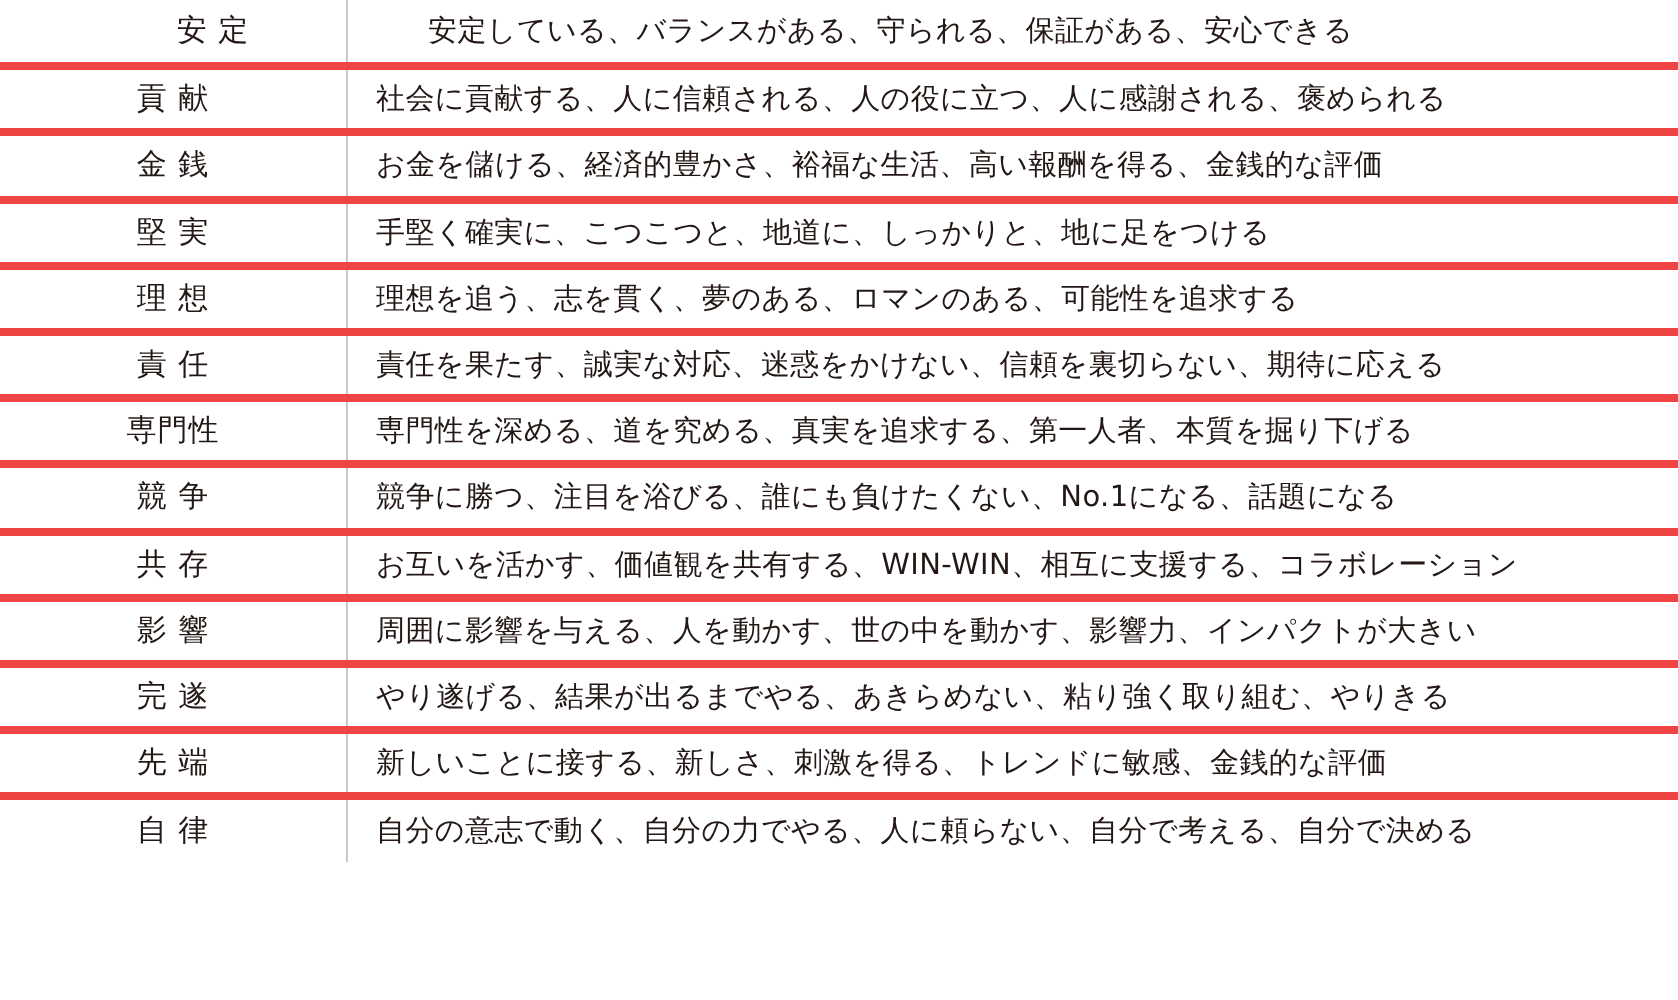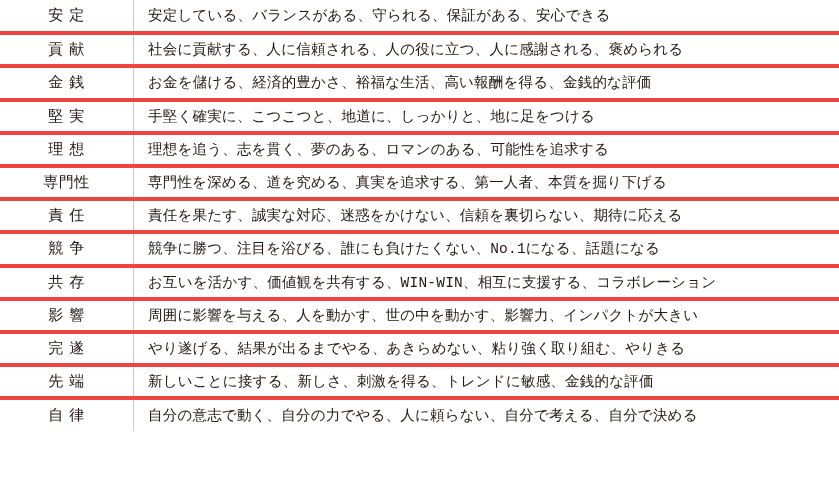--- a/index.html
+++ b/index.html
@@ -23,20 +23,21 @@
     height: 33.2px;
   }
   .value-table td {
     padding: 0;
     vertical-align: middle;
     border-top: 4px solid #ef4444;
     border-bottom: 1px solid #c9c9c9;
   }
   .value-table tr:first-child td {
     border-top: none;
+    padding-left: 40px;
   }
   .value-table tr:last-child td {
     border-bottom: none;
   }
   td.key-cell {
     width: 133px;
     text-align: center;
     font-size: 15px;
     letter-spacing: 0.5px;
     border-right: 1px solid #c9c9c9;
@@ -45,21 +46,20 @@
   td.key-cell.narrow {
     font-size: 13px;
     letter-spacing: 0;
   }
   td.desc-cell {
     padding-left: 14px;
     font-size: 14.5px;
     letter-spacing: 0.2px;
     white-space: nowrap;
     overflow: hidden;
-    font-family: Liberation Mono, monospace;
   }
 </style>
 </head>
 <body>
 
 <table class="value-table">
   <tbody>
     <tr>
       <td class="key-cell">安 定</td>
       <td class="desc-cell">安定している、バランスがある、守られる、保証がある、安心できる</td>
@@ -74,26 +74,26 @@
     </tr>
     <tr>
       <td class="key-cell">堅 実</td>
       <td class="desc-cell">手堅く確実に、こつこつと、地道に、しっかりと、地に足をつける</td>
     </tr>
     <tr>
       <td class="key-cell">理 想</td>
       <td class="desc-cell">理想を追う、志を貫く、夢のある、ロマンのある、可能性を追求する</td>
     </tr>
     <tr>
+      <td class="key-cell">責 任</td>
+      <td class="desc-cell">責任を果たす、誠実な対応、迷惑をかけない、信頼を裏切らない、期待に応える</td>
+    </tr>
+    <tr>
       <td class="key-cell">専門性</td>
       <td class="desc-cell">専門性を深める、道を究める、真実を追求する、第一人者、本質を掘り下げる</td>
-    </tr>
-    <tr>
-      <td class="key-cell">責 任</td>
-      <td class="desc-cell">責任を果たす、誠実な対応、迷惑をかけない、信頼を裏切らない、期待に応える</td>
     </tr>
     <tr>
       <td class="key-cell">競 争</td>
       <td class="desc-cell">競争に勝つ、注目を浴びる、誰にも負けたくない、No.1になる、話題になる</td>
     </tr>
     <tr>
       <td class="key-cell">共 存</td>
       <td class="desc-cell">お互いを活かす、価値観を共有する、WIN-WIN、相互に支援する、コラボレーション</td>
     </tr>
     <tr>

